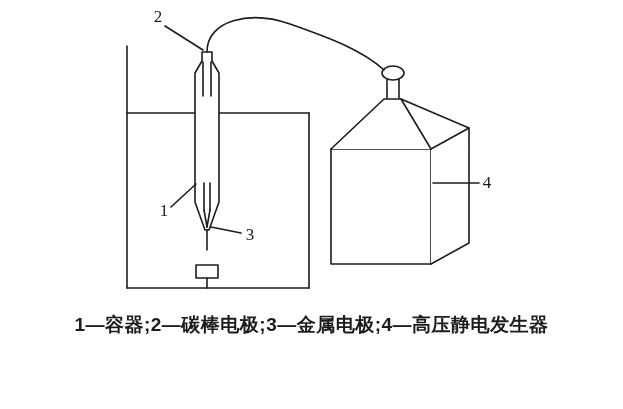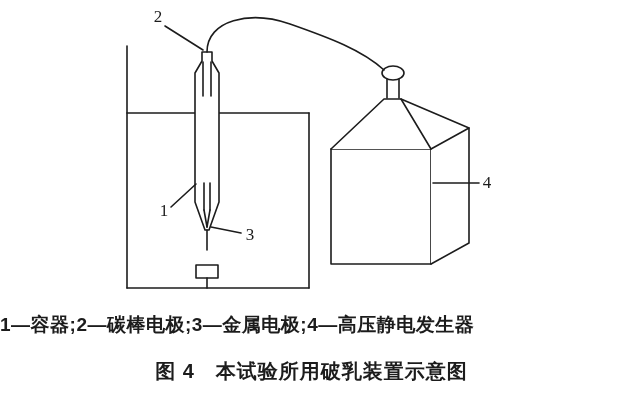--- a/index.html
+++ b/index.html
@@ -32,21 +32,21 @@
     fill: #ffffff;
   }
   svg.diagram text.lbl {
     font-family: "Liberation Serif", serif;
     font-size: 17px;
     fill: var(--ink, #1c1c1c);
     stroke: none;
     text-anchor: middle;
   }
   .caption-legend {
-    text-align: left;
+    text-align: center;
     font-weight: bold;
     font-size: 19px;
     letter-spacing: 0.5px;
     color: var(--ink, #1c1c1c);
     margin-top: 8px;
   }
   .caption-title {
     text-align: center;
     font-weight: bold;
     font-size: 20px;
@@ -109,15 +109,14 @@
       <line x1="241" y1="233" x2="211" y2="227"></line>
       <text class="lbl" x="250" y="240">3</text>
 
       <line x1="479" y1="183" x2="433" y2="183"></line>
       <text class="lbl" x="487" y="188">4</text>
     </g>
   </svg>
 
   <div class="caption-legend">1—容器;2—碳棒电极;3—金属电极;4—高压静电发生器</div>
 
-  <div class="caption-title">图 4　本试验所用破乳装置示意图</div>
 
 </div>
 
 </body></html>

